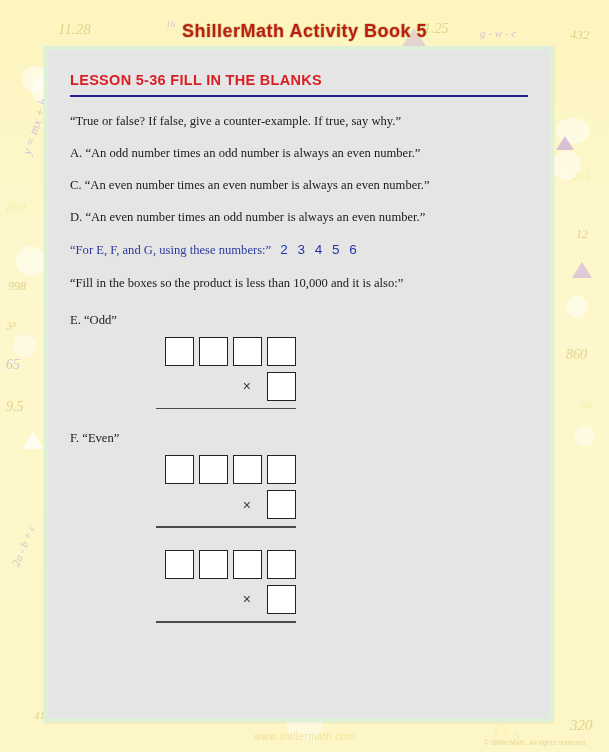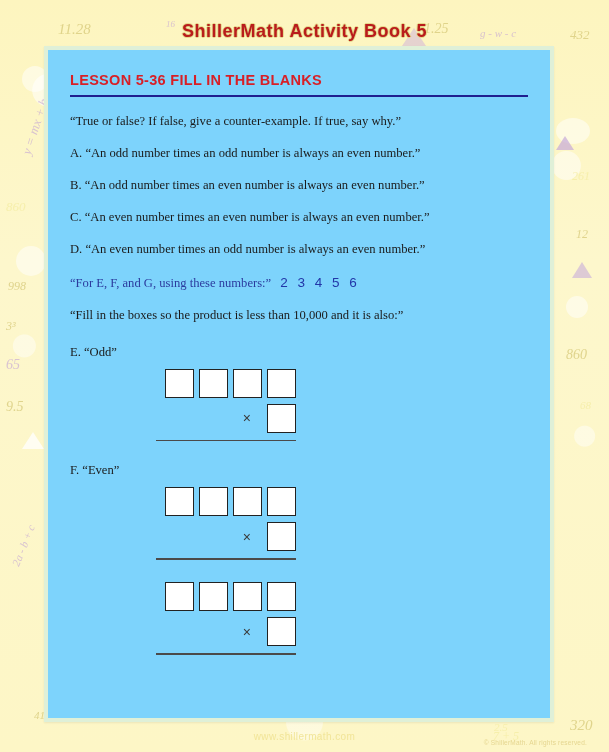--- a/index.html
+++ b/index.html
@@ -57,21 +57,21 @@
     width: 510px;
     height: 676px;
     background: #ffffff;
     border: 4px solid #dff0d8;
     box-sizing: border-box;
     box-shadow: 0 1px 2px rgba(0,0,0,0.07);
   }
   .sheet {
     position: absolute;
     inset: 0;
-    background: #7dd3fc;
+    background: #e5e5e5;
     box-sizing: border-box;
     padding: 18px 22px 17px 22px;
   }
 
   
   .lesson-title {
     color: #d81f26;
     font-family: "Liberation Sans", sans-serif;
     font-weight: bold;
     font-size: 14.5px;
@@ -217,21 +217,20 @@
 
 <div class="sheet-frame">
   <div class="sheet">
 
     <h1 class="lesson-title">LESSON 5-36 FILL IN THE BLANKS</h1>
     <div class="title-rule"></div>
 
     <p class="para">“True or false? If false, give a counter-example. If true, say why.”</p>
 
     <p class="para">A. “An odd number times an odd number is always an even number.”</p>
-    <p class="para">B. “An odd number times an even number is always an even number.”</p>
     <p class="para">C. “An even number times an even number is always an even number.”</p>
     <p class="para">D. “An even number times an odd number is always an even number.”</p>
 
     <p class="para blue">
       <span>“For E, F, and G, using these numbers:”</span><span class="numbers">2 3 4 5 6</span>
     </p>
 
     <p class="para">“Fill in the boxes so the product is less than 10,000 and it is also:”</p>
 
     <div id="problems">

